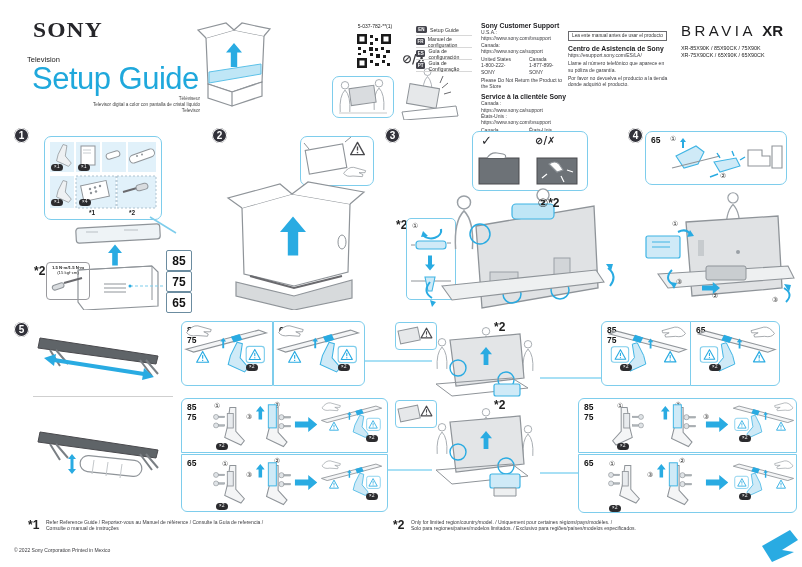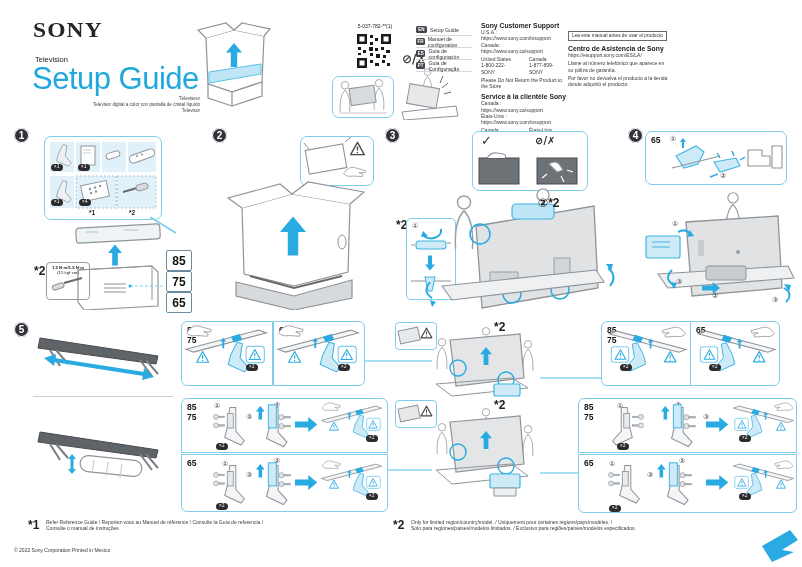--- a/index.html
+++ b/index.html
@@ -89,21 +89,21 @@
         <path d="M24 5 h7 v28 l10 11 -4 5 -19 -9 3 -12 z" fill="#f4f5f6" stroke="#8f9499" stroke-width="1.2"></path>
         <rect x="20" y="2" width="9" height="26" fill="#cfeaf7" stroke="#3fb4e4" stroke-width="1.1"></rect>
         <use href="#sym-up" x="6" y="2" width="10" height="18"></use>
         <use href="#sym-screw" x="31" y="12" width="15" height="8" transform="scale(1,1)"></use>
         <use href="#sym-screw" x="31" y="22" width="15" height="8"></use>
       </symbol>
     </defs>
   </svg>
 
   <div class="abs" style="left:33px;top:18px;font-family:'Liberation Serif',serif;font-weight:bold;font-size:21px;letter-spacing:1px;transform:scaleX(1.12);transform-origin:left;">SONY</div>
-  <div class="abs" style="left:35px;top:55px;font-size:7.5px;color:#222;">Television</div>
+  <div class="abs" style="left:27px;top:55px;font-size:7.5px;color:#222;">Television</div>
   <div class="abs" style="left:32px;top:61px;font-size:31px;color:#1fa8dc;letter-spacing:-.5px;">Setup Guide</div>
   <div class="abs" style="left:40px;top:96px;width:160px;text-align:right;font-size:4.6px;line-height:1.35;color:#444;">
     <div>Téléviseur</div>
     <div>Televisor digital a color con pantalla de cristal líquido</div>
     <div>Televisor</div>
   </div>
 
   <svg class="abs" style="left:196px;top:20px;" width="76" height="90" viewBox="0 0 76 90">
     <path d="M10 18 L38 10 L68 16 L66 62 L36 72 L12 64 Z" fill="#fff" stroke="#8f9499" stroke-width="1.2"></path>
     <path d="M10 18 L2 10 L30 3 L38 10" fill="#fff" stroke="#8f9499" stroke-width="1.2"></path>
@@ -218,20 +218,26 @@
   <div class="abs" style="left:568px;top:23px;width:102px;">
     <span class="notice">Lea este manual antes de usar el producto</span>
     <div class="h7" style="margin-top:4px;">Centro de Asistencia de Sony</div>
     <div class="tiny">https://esupport.sony.com/ES/LA/</div>
     <div class="tiny" style="margin-top:2px;">Llame al número telefónico que aparece en</div>
     <div class="tiny">su póliza de garantía.</div>
     <div class="tiny" style="margin-top:2px;">Por favor no devuelva el producto a la tienda</div>
     <div class="tiny">donde adquirió el producto.</div>
   </div>
 
+  <div class="abs" style="left:681px;top:22px;">
+    <span style="font-size:15px;letter-spacing:3.5px;color:#1d1d1f;">BRAVIA</span>
+    <span style="font-size:15px;font-weight:800;color:#1d1d1f;margin-left:2px;">XR</span>
+    <div style="font-size:5.4px;margin-top:5px;color:#222;">XR-85X90K / 85X90CK / 75X90K</div>
+    <div style="font-size:5.4px;margin-top:1px;color:#222;">XR-75X90CK / 65X90K / 65X90CK</div>
+  </div>
 
   <div class="stepnum" style="left:14px;top:128px;">
     <span>1</span>
   </div>
   <div class="panel" style="left:44px;top:136px;width:118px;height:84px;">
     <svg width="115" height="81" viewBox="0 0 115 81">
       <g>
           <rect x="5" y="5" width="24" height="30" fill="#e1f1fa"></rect>
           <use href="#sym-leg" x="7" y="7" width="20" height="24"></use>
         </g>

